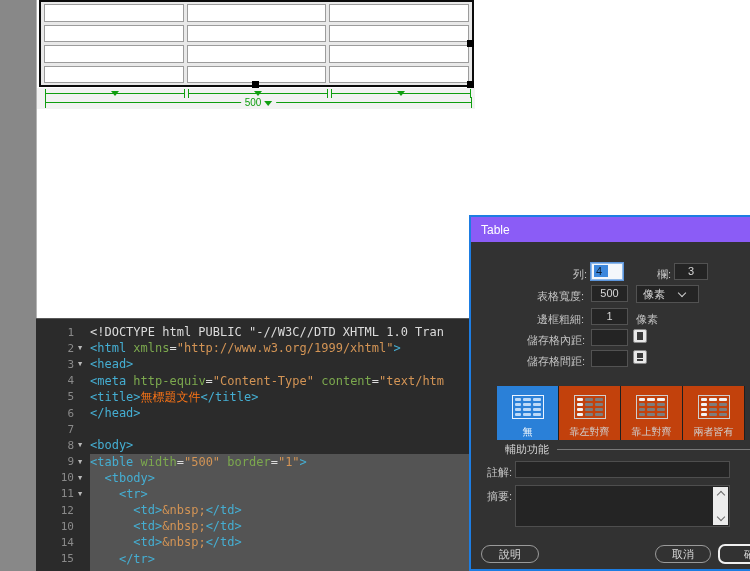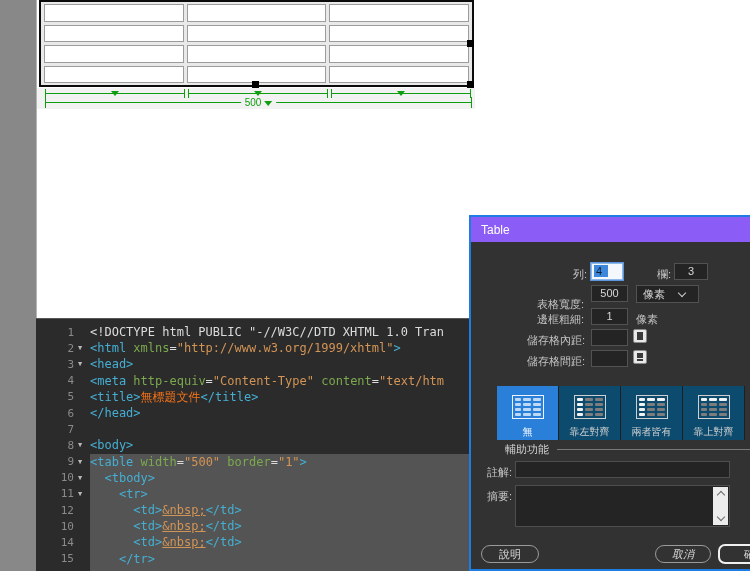--- a/index.html
+++ b/index.html
@@ -34,21 +34,21 @@
   .code{position:absolute;left:0;top:318px;width:750px;height:253px;background:#2b2b2b;border-top:1px solid #585858;}
   .sel-fill{position:absolute;left:54px;top:135px;right:0;bottom:0;background:#545454;}
   .code-lines{position:absolute;left:0;top:5px;right:0;}
   .ln{display:flex;height:16.2px;align-items:center;position:relative;}
   .gut{width:54px;flex:0 0 54px;display:flex;align-items:center;justify-content:flex-end;
     padding-right:4px;color:#8a8a8a;font-family:"DejaVu Sans Mono",monospace;font-size:11px;}
   .gut .num{min-width:18px;text-align:right;}
   .gut .fold{width:12px;text-align:center;font-size:7px;color:#b9b9b9;}
   .src{flex:1;margin:0;font-family:"DejaVu Sans Mono",monospace;font-size:12px;white-space:pre;line-height:16.2px;}
   .tk-plain{color:#dcdcdc;} .tk-tag{color:#45aed2;} .tk-attr{color:#7ca94e;}
-  .tk-str{color:#d39455;} .tk-ent{color:#d39455;text-decoration:underline;} .tk-text{color:#f97316;}
+  .tk-str{color:#d39455;} .tk-ent{color:#d39455;} .tk-text{color:#f97316;}
   
   .dialog{position:absolute;left:433px;top:215px;width:316px;height:356px;
     background:#323232;border:2px solid #1d7de2;color:#c8c8c8;font-size:11px;}
   .titlebar{position:absolute;left:0;top:0;right:0;height:25px;background:#8b5cf6;color:#fff;
     display:flex;align-items:center;padding:0 10px;font-size:12px;}
   .titlebar .close{margin-left:auto;color:#fff;font-size:14px;line-height:14px;cursor:default;}
   .dlg-label{position:absolute;color:#c4c4c4;white-space:nowrap;}
   .section{position:absolute;display:flex;align-items:center;gap:8px;right:10px;}
   .section .s-label{color:#cfcfcf;white-space:nowrap;}
   .section .rule{flex:1;height:1px;background:#787878;}
@@ -61,21 +61,21 @@
     display:flex;align-items:center;padding:0 6px;gap:14px;font-size:11px;}
   .chev{width:6px;height:6px;border-right:1.5px solid #cfcfcf;border-bottom:1.5px solid #cfcfcf;
     transform:rotate(45deg);margin-top:-3px;}
   .mini-ico{position:absolute;width:14px;height:14px;background:#e9e9e9;border:1px solid #8a8a8a;
     border-radius:2px;}
   .mini-ico .inner{position:absolute;left:3px;right:3px;top:2px;bottom:2px;background:#3a3a3a;}
   .ico-pad .inner{background:linear-gradient(#3a3a3a,#3a3a3a) 50% 0/6px 100% no-repeat;}
   .ico-space .inner{background:linear-gradient(#3a3a3a,#3a3a3a) 0 0/100% 5px no-repeat,
     linear-gradient(#3a3a3a,#3a3a3a) 0 100%/100% 2px no-repeat;}
   .tiles{position:absolute;left:26px;top:169px;display:flex;}
-  .tile{width:62px;height:54px;background:#0c4a6e;border-right:1px solid #1f1f1f;
+  .tile{width:62px;height:54px;background:#c2410c;border-right:1px solid #1f1f1f;
     display:flex;flex-direction:column;align-items:center;justify-content:flex-start;padding-top:9px;gap:6px;}
   .tile.selected{background:#2a80d8;}
   .tile .t-label{font-size:10px;color:#d0d0d0;}
   .tile.selected .t-label{color:#fff;}
   .tbl-icon{width:32px;height:24px;border:1px solid #cfcfcf;padding:2px;display:grid;
     grid-template-columns:6px 1fr 1fr;grid-template-rows:repeat(4,1fr);gap:2px;background:transparent;}
   .tile.selected .tbl-icon{border-color:#eaf3ff;}
   .tbl-icon i{display:block;border-radius:1px;background:#7d7d7d;}
   .tbl-icon i.hl{background:#f2f2f2;}
   .tile.selected .tbl-icon i{background:#bcd9f8;}
@@ -253,21 +253,21 @@
 
     <span class="dlg-label" style="left:102px;top:50px;">列:</span>
     <div class="fld fld-focus" style="left:120px;top:46px;width:32px;">
       <span class="selval">4</span>
     </div>
     <span class="dlg-label" style="left:186px;top:50px;">欄:</span>
     <div class="fld" style="left:203px;top:46px;width:34px;">
       <span>3</span>
     </div>
 
-    <span class="dlg-label" style="left:66px;top:80px;">表格寬度:</span>
+    <span class="dlg-label" style="left:66px;top:72px;">表格寬度:</span>
     <div class="fld" style="left:120px;top:68px;width:37px;">
       <span>500</span>
     </div>
     <div class="drop" style="left:165px;top:68px;width:63px;">
       <span>像素</span>
       <span class="chev"></span>
     </div>
 
     <span class="dlg-label" style="left:66px;top:95px;">邊框粗細:</span>
     <div class="fld" style="left:120px;top:91px;width:37px;">
@@ -325,48 +325,48 @@
             <i></i>
             <i></i>
           </div>
           <span class="t-label">靠左對齊</span>
         </div>
         <div class="tile">
           <div class="tbl-icon">
             <i class="hl"></i>
             <i class="hl"></i>
             <i class="hl"></i>
-            <i class="hl"></i>
-            <i></i>
-            <i></i>
-            <i class="hl"></i>
-            <i></i>
-            <i></i>
-            <i class="hl"></i>
-            <i></i>
-            <i></i>
-          </div>
-          <span class="t-label">兩者皆有</span>
+            <i></i>
+            <i></i>
+            <i></i>
+            <i></i>
+            <i></i>
+            <i></i>
+            <i></i>
+            <i></i>
+            <i></i>
+          </div>
+          <span class="t-label">靠上對齊</span>
         </div>
         <div class="tile">
           <div class="tbl-icon">
             <i class="hl"></i>
             <i class="hl"></i>
             <i class="hl"></i>
-            <i></i>
-            <i></i>
-            <i></i>
-            <i></i>
-            <i></i>
-            <i></i>
-            <i></i>
-            <i></i>
-            <i></i>
-          </div>
-          <span class="t-label">靠上對齊</span>
+            <i class="hl"></i>
+            <i></i>
+            <i></i>
+            <i class="hl"></i>
+            <i></i>
+            <i></i>
+            <i class="hl"></i>
+            <i></i>
+            <i></i>
+          </div>
+          <span class="t-label">兩者皆有</span>
         </div>
       </div>
 
     <div class="section" style="left:14px;top:225px;padding-left:20px;">
       <span class="s-label">輔助功能</span>
       <span class="rule"></span>
     </div>
 
     <span class="dlg-label" style="left:16px;top:248px;">註解:</span>
     <div class="input-dark" style="left:44px;top:244px;width:215px;">
@@ -376,17 +376,17 @@
     <span class="dlg-label" style="left:16px;top:272px;">摘要:</span>
     <div class="textarea-dark" style="left:44px;top:268px;width:215px;height:42px;">
       <span></span>
       <div class="scrollbar">
         <span class="sb-chev sb-up"></span>
         <span class="sb-chev sb-dn"></span>
       </div>
     </div>
 
     <div class="btn" style="left:10px;top:328px;width:58px;">說明</div>
-    <div class="btn" style="left:184px;top:328px;width:56px;font-style:italic;">取消</div>
+    <div class="btn" style="left:184px;top:328px;width:56px;">取消</div>
     <div class="btn btn-default" style="left:247px;top:327px;width:74px;border-radius:7px;">確定</div>
   </div>
 
 </div>
 
 </body></html>

